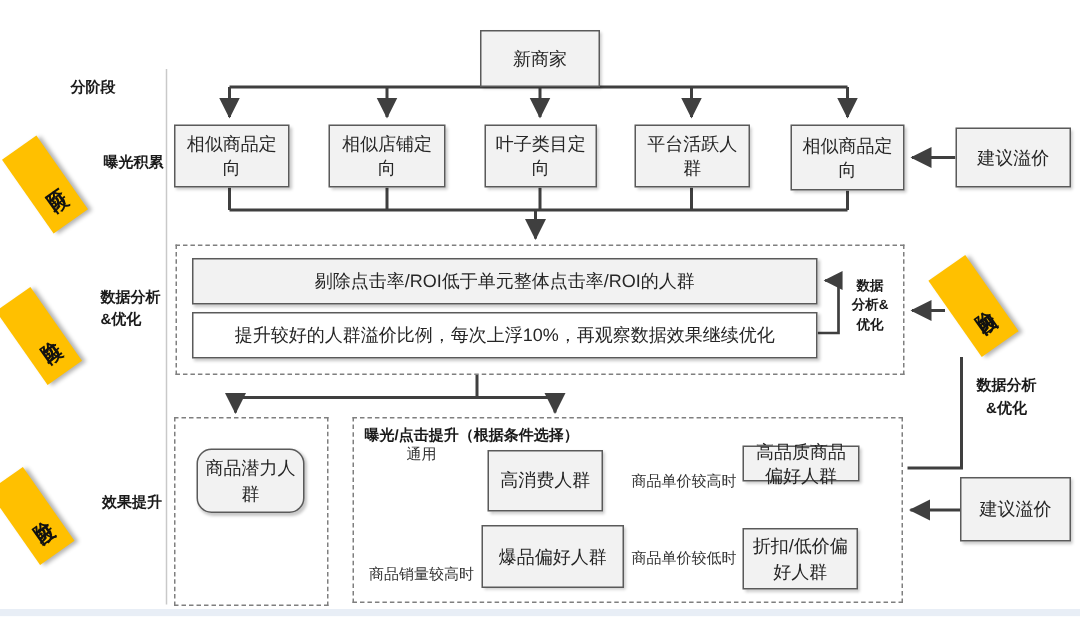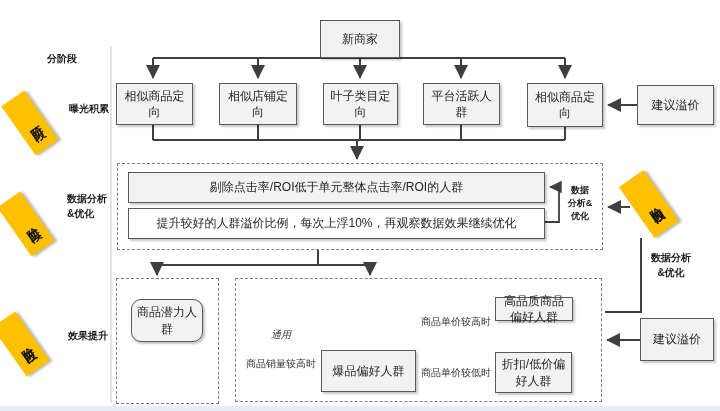--- a/index.html
+++ b/index.html
@@ -112,27 +112,29 @@
   <div class="box" style="left:128px;top:172px;width:417px;height:31px;">剔除点击率/ROI低于单元整体点击率/ROI的人群</div>
   <div class="box white" style="left:128px;top:208px;width:417px;height:31px;">提升较好的人群溢价比例，每次上浮10%，再观察数据效果继续优化</div>
   <div class="looplbl" style="left:562px;top:184px;width:36px;">数据
 分析&amp;
 优化</div>
 
   <div class="panel" style="left:116px;top:278px;width:103px;height:126px;"></div>
   <div class="box" style="left:131px;top:299px;width:72px;height:43px;border-radius:10px;">商品潜力人群</div>
 
   <div class="panel" style="left:235px;top:278px;width:367px;height:124px;"></div>
+  <div class="lbl" style="left:243px;top:283px;">曝光/点击提升（根据条件选择）</div>
 
-  <div class="lbl plain center" style="left:245px;top:327px;width:72px;font-style:italic;">通用</div>
+  <div class="lbl plain center" style="left:245px;top:296px;width:72px;">通用</div>
+  <div class="box" style="left:325px;top:300px;width:77px;height:41px;">高消费人群</div>
 
   <div class="lbl plain center" style="left:418px;top:314px;width:76px;">商品单价较高时</div>
   <div class="box" style="left:495px;top:297px;width:78px;height:24px;">高品质商品偏好人群</div>
 
-  <div class="lbl plain center" style="left:241px;top:356px;width:80px;">商品销量较高时</div>
+  <div class="lbl plain center" style="left:241px;top:376px;width:80px;">商品销量较高时</div>
   <div class="box" style="left:321px;top:350px;width:95px;height:42px;">爆品偏好人群</div>
 
   <div class="lbl plain center" style="left:418px;top:365px;width:76px;">商品单价较低时</div>
   <div class="box" style="left:495px;top:352px;width:77px;height:41px;">折扣/低价偏好人群</div>
 
   <div class="box" style="left:640px;top:318px;width:74px;height:43px;">建议溢价</div>
 
   <div id="bottom-strip"></div>
 </div>
 

